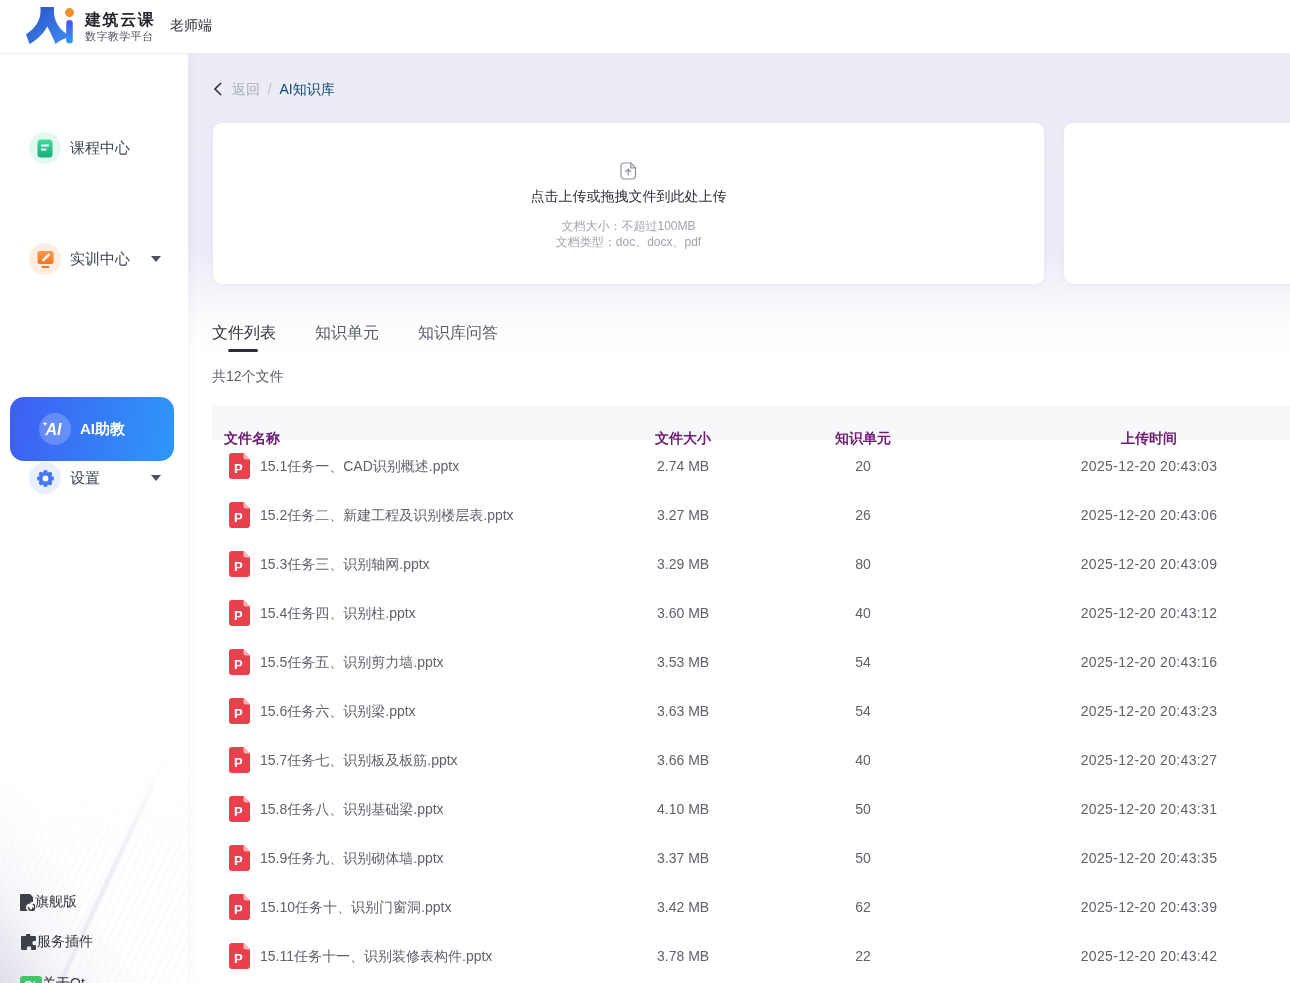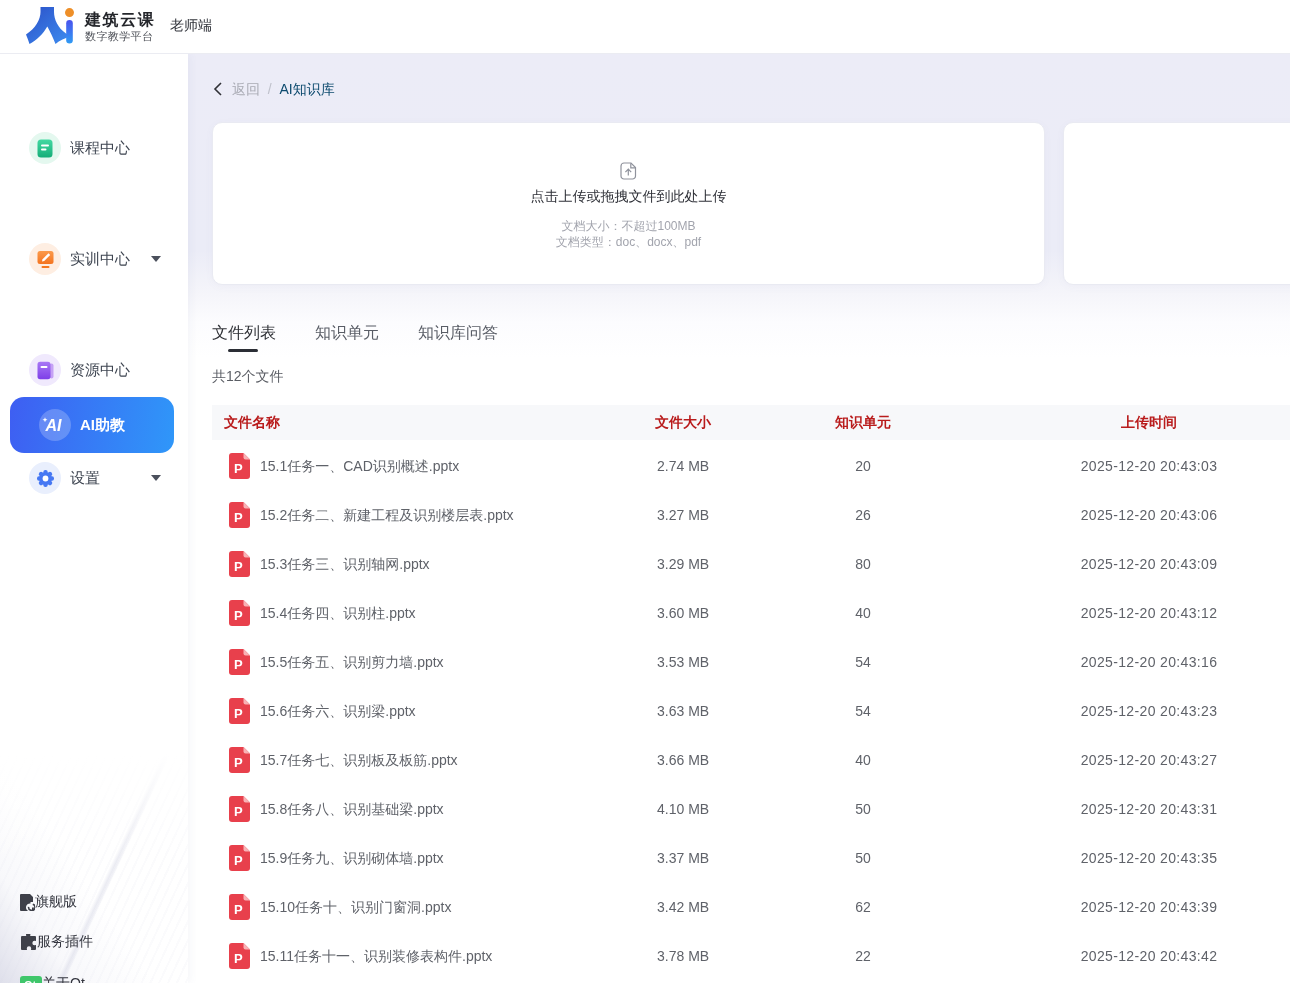--- a/index.html
+++ b/index.html
@@ -13,21 +13,21 @@
   .brand-name { position:absolute; left:85px; top:10px; font-size:16px; font-weight:bold; color:#24262b; letter-spacing:1.6px; }
   .brand-sub { position:absolute; left:85px; top:29px; font-size:11px; color:#4e5158; letter-spacing:0.4px; }
   .role { position:absolute; left:170px; top:17px; font-size:14px; color:#30333a; }
 
   
   .sidebar { position:absolute; left:0; top:54px; width:188px; height:929px; background:#fff; box-shadow:2px 0 8px rgba(90,100,150,0.06); z-index:4; }
   .nav-item { position:absolute; left:0; width:188px; height:54px; }
   .nav-ico { position:absolute; left:29px; top:50%; margin-top:-16px; width:32px; height:32px; border-radius:50%; display:flex; align-items:center; justify-content:center; }
   .nav-txt { position:absolute; left:70px; top:50%; margin-top:-9px; font-size:15px; color:#3d4450; line-height:18px; }
   .nav-arrow { position:absolute; left:151px; top:50%; margin-top:-3px; width:0; height:0; border-left:5px solid transparent; border-right:5px solid transparent; border-top:6px solid #4b505c; }
-  .nav-active { position:absolute; left:10px; top:343px; width:164px; height:56px; border-radius:14px; background:linear-gradient(100deg,#3e5ef2 0%,#2f97f9 100%); }
+  .nav-active { position:absolute; left:10px; top:343px; width:164px; height:64px; border-radius:14px; background:linear-gradient(100deg,#3e5ef2 0%,#2f97f9 100%); }
   .nav-active .nav-ico { background:rgba(255,255,255,0.22); left:29px; }
   .nav-active .nav-txt { color:#fff; font-weight:bold; }
   .side-bottom-item { position:absolute; left:20px; font-size:14px; color:#33353e; display:flex; align-items:center; z-index:3; }
   .side-bottom-item span { }
   .side-deco { position:absolute; left:0; top:700px; width:188px; height:229px; z-index:1;
     background:
       linear-gradient(180deg, #ffffff 0px, rgba(255,255,255,0) 110px),
       linear-gradient(115deg, rgba(255,255,255,0) 55%, rgba(203,205,223,0.4) 56.5%, rgba(255,255,255,0) 58%),
       linear-gradient(55deg, rgba(212,213,228,0.75) 0%, rgba(232,233,242,0.3) 22%, rgba(255,255,255,0) 45%),
       repeating-linear-gradient(115deg, rgba(223,224,236,0.13) 0 2px, rgba(255,255,255,0) 2px 8px);
@@ -48,21 +48,21 @@
   .up-t2 { position:absolute; left:212px; width:833px; top:218px; text-align:center; font-size:12px; color:#a2a4ad; }
   .up-t3 { position:absolute; left:212px; width:833px; top:234px; text-align:center; font-size:12px; color:#a2a4ad; }
 
   .tab { position:absolute; top:323px; font-size:16px; color:#595d66; }
   .tab.on { color:#2f3136; }
   .tab-line { position:absolute; left:228px; top:349px; width:30px; height:3px; background:#2b2e35; border-radius:2px; }
   .count { position:absolute; left:212px; top:368px; font-size:14px; color:#5a5d64; }
 
   
   .thead { position:absolute; left:212px; top:405px; width:1078px; height:35px; background:#f7f8fa; }
-  .th { position:absolute; top:0; height:35px; line-height:35px; font-size:14px; font-weight:bold; color:#b91c1c; }
+  .th { position:absolute; top:16px; height:35px; line-height:35px; font-size:14px; font-weight:bold; color:#701a75; }
   .row { position:absolute; left:212px; width:1078px; height:49px; }
   .cell-name { position:absolute; left:48px; top:50%; margin-top:-8px; font-size:14px; color:#5f6269; }
   .cell-size { position:absolute; left:445px; top:50%; margin-top:-8px; font-size:14px; color:#5f6269; }
   .cell-unit { position:absolute; left:571px; width:160px; text-align:center; top:50%; margin-top:-8px; font-size:14px; color:#5f6269; }
   .cell-time { position:absolute; left:797px; width:280px; text-align:center; top:50%; margin-top:-8px; font-size:14px; color:#5f6269; letter-spacing:0.35px; }
   .ppt { position:absolute; left:17px; top:50%; margin-top:-13px; width:21px; height:26px; }
 </style>
 </head>
 <body>
 
@@ -114,36 +114,20 @@
             </linearGradient>
           </defs>
         <rect x="1.5" y="1" width="16" height="13" rx="2.5" fill="url(#gOr)"></rect>
         <path fill="#fff" d="M12.5 3.2 L14.2 4.9 L8.2 10.9 L6 11.4 L6.5 9.2 Z"></path>
         <rect x="5.5" y="16" width="8" height="2" rx="1" fill="#f4771f"></rect>
       </svg>
     </div>
     <div class="nav-txt">实训中心</div>
     <div class="nav-arrow"></div>
   </div>
-  <div class="nav-item" style="top:289px">
-    <div class="nav-ico" style="background:#f0e9fd">
-      <svg width="19" height="19" viewBox="0 0 19 19">
-        <defs>
-            <linearGradient id="gPur" x1="0" y1="0" x2="0" y2="1">
-              <stop offset="0" stop-color="#a877f5"></stop>
-              <stop offset="1" stop-color="#7e3fe8"></stop>
-            </linearGradient>
-          </defs>
-        <rect x="13.5" y="2.5" width="4" height="15" rx="2" fill="#c5a1f5"></rect>
-        <rect x="1.5" y="0.8" width="13" height="17.4" rx="2.6" fill="url(#gPur)"></rect>
-        <rect x="4.5" y="5" width="7" height="2" rx="1" fill="#fff"></rect>
-      </svg>
-    </div>
-    <div class="nav-txt">资源中心</div>
-  </div>
   <div class="nav-active">
     <div class="nav-ico">
       <svg width="26" height="18" viewBox="0 0 26 18">
         <text x="3.5" y="15" font-family="Liberation Sans, sans-serif" font-weight="bold" font-style="italic" font-size="16" fill="#ffffff">AI</text>
         <path d="M3 1.2 L3.7 3 L5.5 3.7 L3.7 4.4 L3 6.2 L2.3 4.4 L0.5 3.7 L2.3 3 Z" fill="#fff"></path>
       </svg>
     </div>
     <div class="nav-txt">AI助教</div>
   </div>
   <div class="nav-item" style="top:397px">

